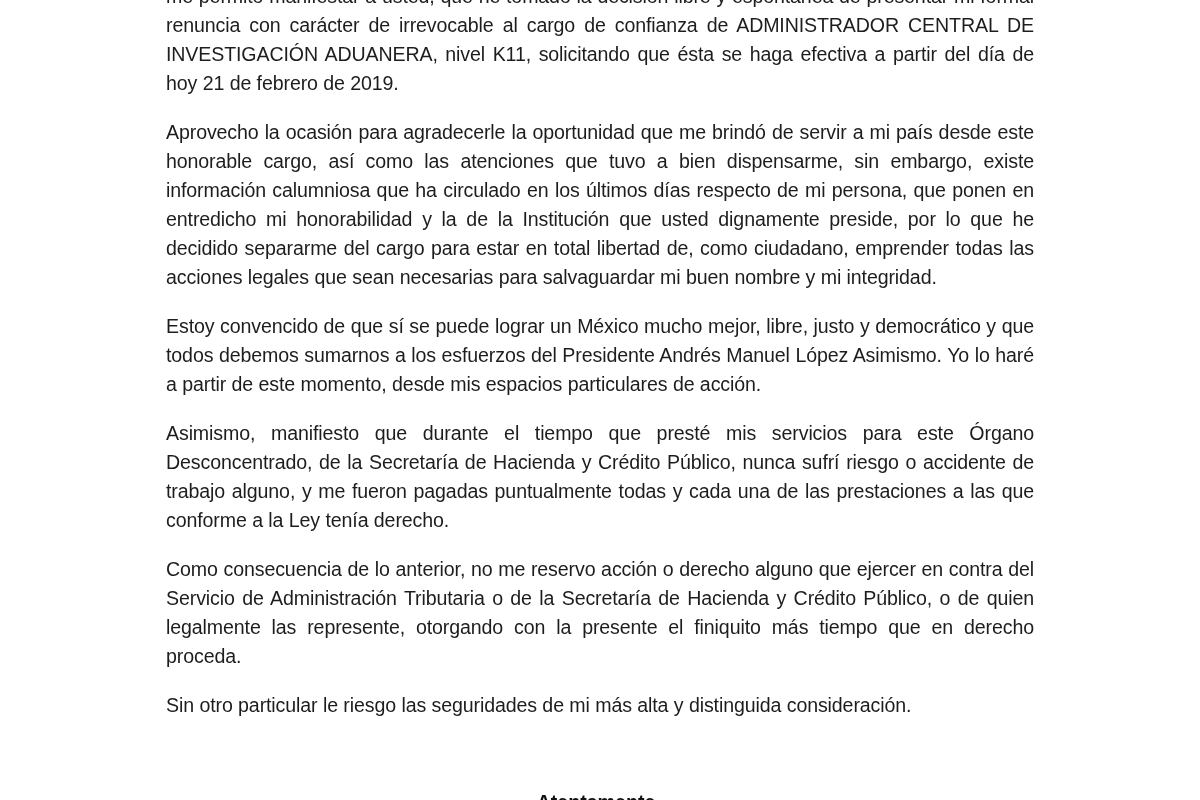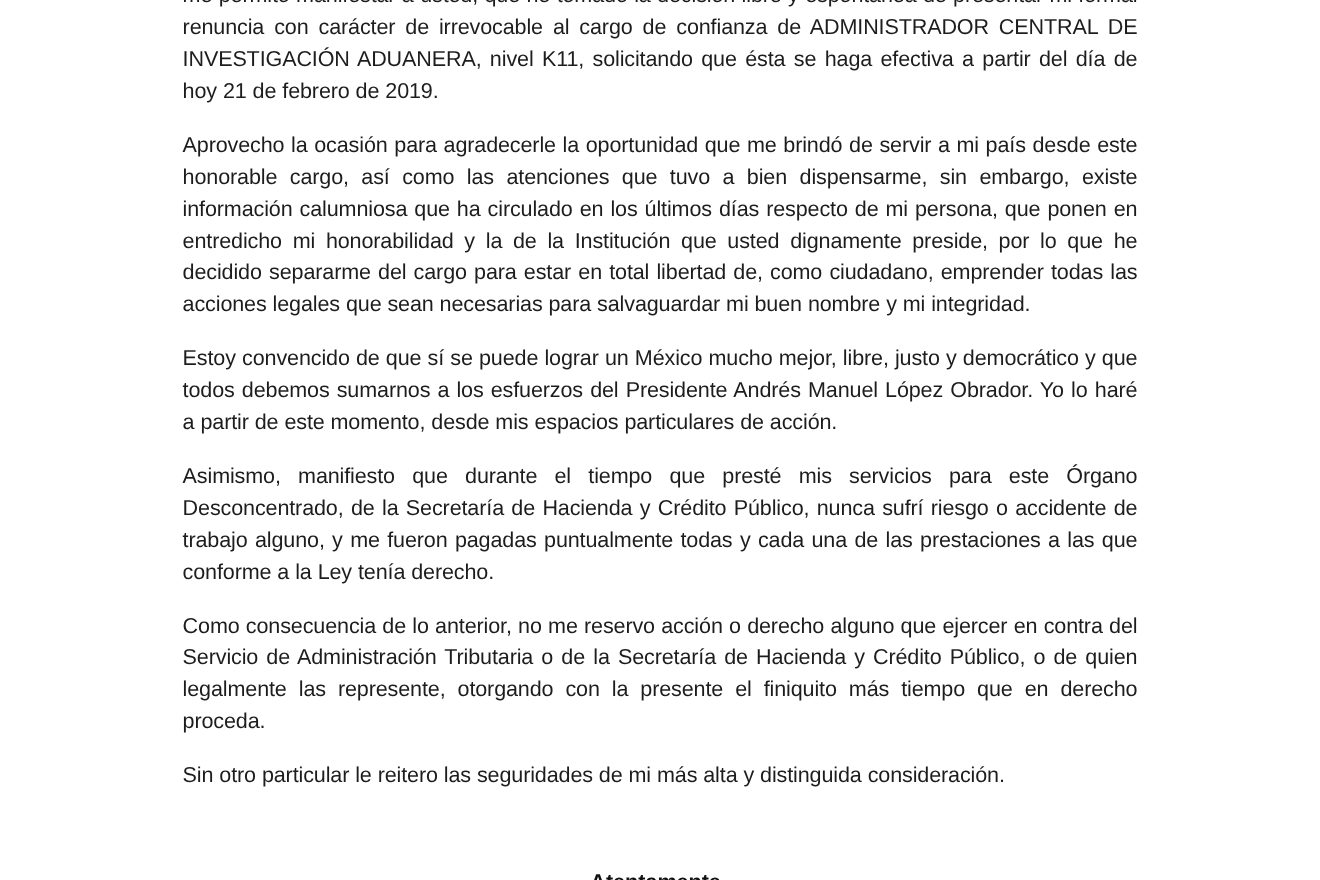--- a/index.html
+++ b/index.html
@@ -75,27 +75,27 @@
 <body>
 
 <div class="page">
 
   <div class="doc-body">
 
     <p class="para para-clipped-top">me permito manifestar a usted, que he tomado la decisión libre y espontánea de presentar mi formal renuncia con carácter de irrevocable al cargo de confianza de ADMINISTRADOR CENTRAL DE INVESTIGACIÓN ADUANERA, nivel K11, solicitando que ésta se haga efectiva a partir del día de hoy 21 de febrero de 2019.</p>
 
     <p class="para">Aprovecho la ocasión para agradecerle la oportunidad que me brindó de servir a mi país desde este honorable cargo, así como las atenciones que tuvo a bien dispensarme, sin embargo, existe información calumniosa que ha circulado en los últimos días respecto de mi persona, que ponen en entredicho mi honorabilidad y la de la Institución que usted dignamente preside, por lo que he decidido separarme del cargo para estar en total libertad de, como ciudadano, emprender todas las acciones legales que sean necesarias para salvaguardar mi buen nombre y mi integridad.</p>
 
-    <p class="para">Estoy convencido de que sí se puede lograr un México mucho mejor, libre, justo y democrático y que todos debemos sumarnos a los esfuerzos del Presidente Andrés Manuel López Obrador. Yo lo haré a partir de este momento, desde mis espacios particulares de acción.</p>
+    <p class="para">Estoy convencido de que sí se puede lograr un México mucho mejor, libre, justo y democrático y que todos debemos sumarnos a los esfuerzos del Presidente Andrés Manuel López Asimismo. Yo lo haré a partir de este momento, desde mis espacios particulares de acción.</p>
 
     <p class="para">Asimismo, manifiesto que durante el tiempo que presté mis servicios para este Órgano Desconcentrado, de la Secretaría de Hacienda y Crédito Público, nunca sufrí riesgo o accidente de trabajo alguno, y me fueron pagadas puntualmente todas y cada una de las prestaciones a las que conforme a la Ley tenía derecho.</p>
 
     <p class="para">Como consecuencia de lo anterior, no me reservo acción o derecho alguno que ejercer en contra del Servicio de Administración Tributaria o de la Secretaría de Hacienda y Crédito Público, o de quien legalmente las represente, otorgando con la presente el finiquito más tiempo que en derecho proceda.</p>
 
-    <p class="para para-last">Sin otro particular le reitero las seguridades de mi más alta y distinguida consideración.</p>
+    <p class="para para-last">Sin otro particular le riesgo las seguridades de mi más alta y distinguida consideración.</p>
 
   </div>
 
   <div class="signature-block">
     <span class="closing">Atentamente</span>
   </div>
 
 </div>
 
 </body></html>

